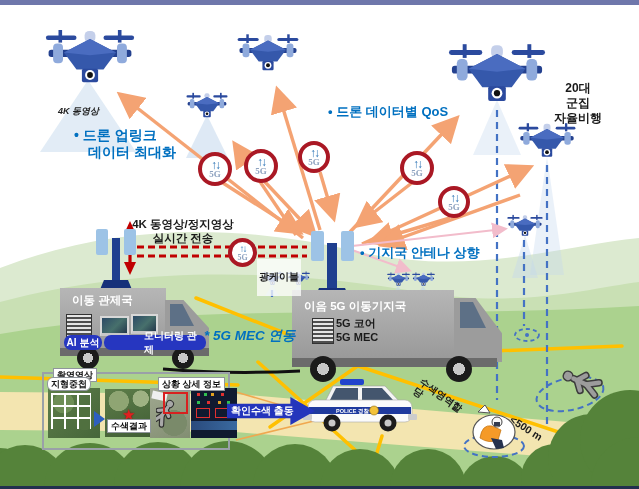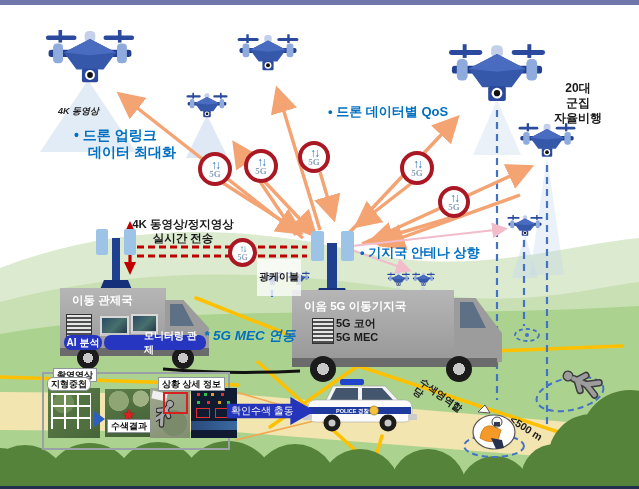--- a/index.html
+++ b/index.html
@@ -320,21 +320,21 @@
   </div>
 
   <div class="box-label" style="left:53px;top:368px;">촬영영상</div>
   <div class="box-label" style="left:47px;top:377px;border-radius:6px;">지형중첩</div>
   <div class="box-label" style="left:107px;top:374px;margin-top:45px;">수색결과</div>
   <div class="box-label" style="left:158px;top:377px;">상황 상세 정보</div>
 
   <div class="abs" style="left:227px;top:397px;width:88px;height:28px;background:#2435bc;z-index:5;
        clip-path:polygon(0 24%,72% 24%,72% 0,100% 50%,72% 100%,72% 76%,0 76%);
        display:flex;align-items:center;">
-    <span style="color:#fff;font-weight:normal;font-size:10px;padding-left:4px;white-space:nowrap;">확인수색 출동</span>
+    <span style="color:#fff;font-weight:bold;font-size:10px;padding-left:4px;white-space:nowrap;">확인수색 출동</span>
   </div>
 
   <div class="b5g" style="left:198px;top:152px;width:34px;height:34px;">
     <span class="ar">↑↓</span>
     <span class="lb">5G</span>
   </div>
   <div class="b5g" style="left:244px;top:149px;width:34px;height:34px;">
     <span class="ar">↑↓</span>
     <span class="lb">5G</span>
   </div>

